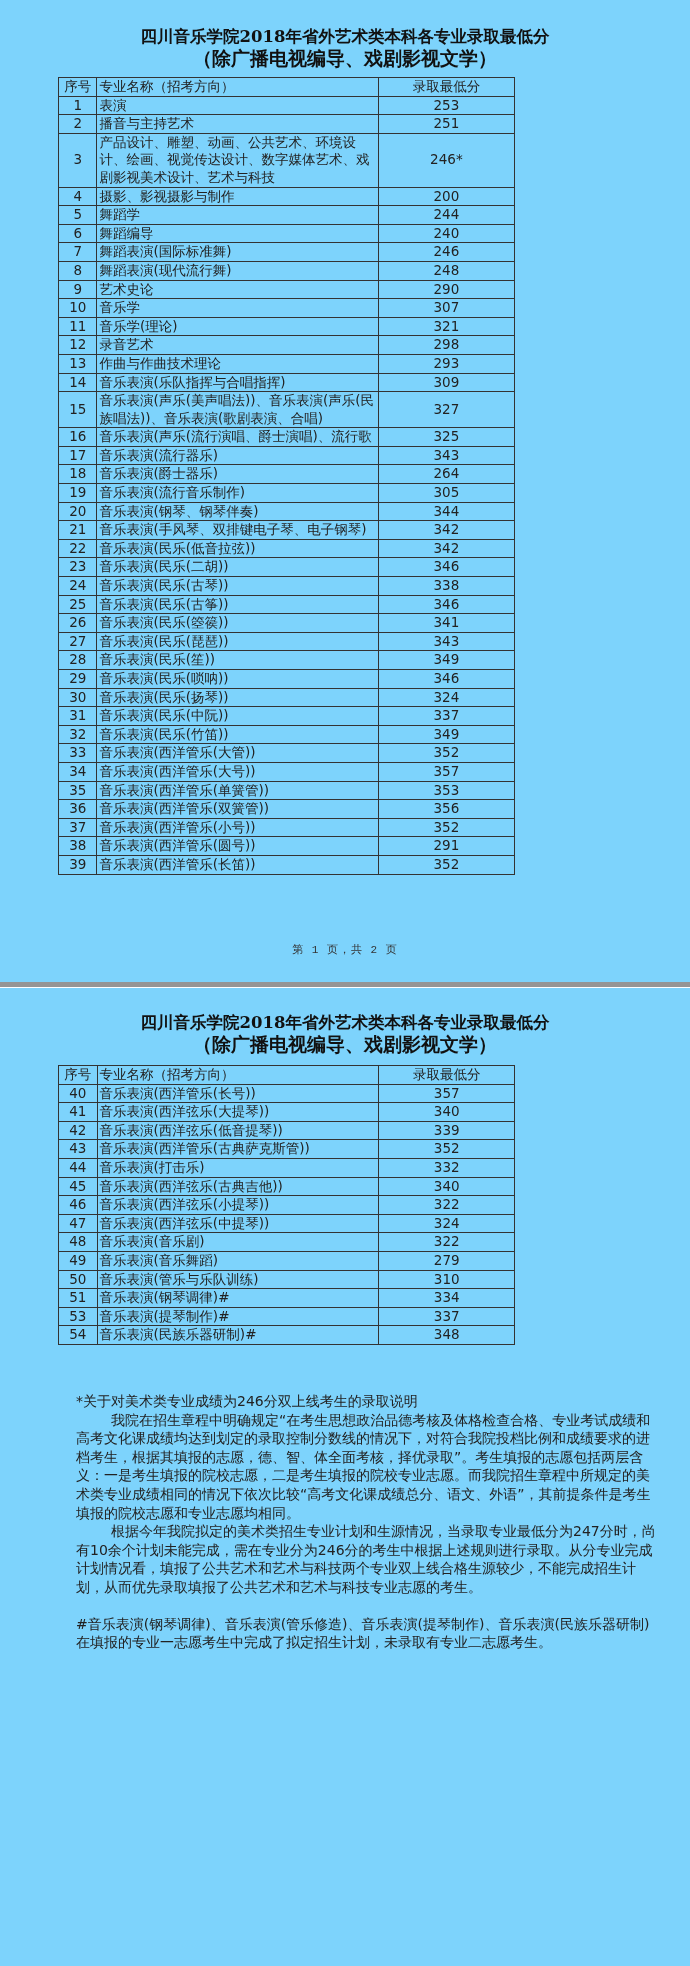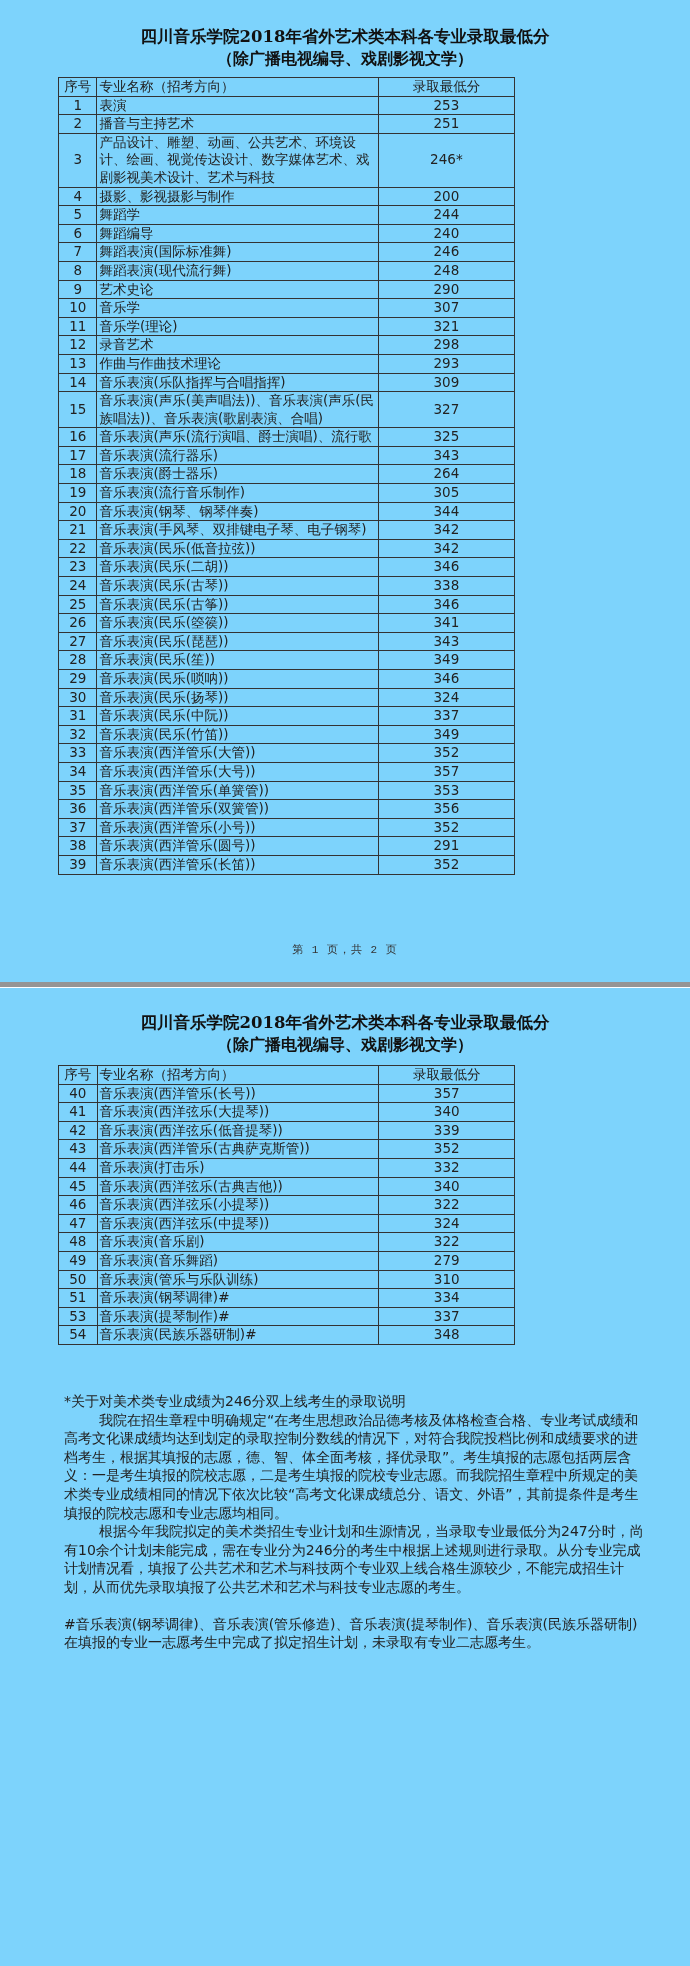--- a/index.html
+++ b/index.html
@@ -6,33 +6,33 @@
   body { width: 690px; height: 1966px; position: relative; overflow: hidden; color: #1a1a1a; }
   .page { position: absolute; left: 0; width: 690px; background: #7dd3fc; }
   .page1 { top: 0; height: 982px; }
   .page2 { top: 988px; height: 978px; }
   .sep { position: absolute; left: 0; top: 982px; width: 690px; height: 5px; background: #959595; }
   .title { position: absolute; left: 0; width: 690px; text-align: center;
            font-family: "DejaVu Serif", "Liberation Serif", serif; font-weight: bold;
            font-size: 16.5px; line-height: 21px; color: #111; }
   .subtitle { position: absolute; left: 0; width: 690px; text-align: center;
            font-family: "DejaVu Serif", "Liberation Serif", serif; font-weight: bold;
-           font-size: 16px; line-height: 21px; color: #111; }
+           font-size: 19px; line-height: 21px; color: #111; }
   table.scores { position: absolute; left: 58px; width: 457px; border-collapse: collapse;
            font-family: "DejaVu Sans", "Liberation Sans", sans-serif; font-size: 13.5px; color: #222; }
   table.scores td, table.scores th { border: 1px solid #333; padding: 0 2px; line-height: 17.6px; font-weight: normal; }
   table.scores col.c-no { width: 44px; }
   table.scores col.c-name { width: 363px; }
   table.scores col.c-score { width: 170px; }
   td.no, th.no { text-align: center; }
   td.score, th.score { text-align: center; }
   td.name, th.name { text-align: left; padding-left: 3px; }
   .footer { position: absolute; left: 0; width: 690px; text-align: center;
             font-family: Liberation Mono, monospace; font-size: 11px; color: #333; letter-spacing: 1px; }
-  .notes { position: absolute; left: 64px; width: 580px; font-family: "DejaVu Sans", "Liberation Sans", sans-serif;
+  .notes { position: absolute; left: 76px; width: 580px; font-family: "DejaVu Sans", "Liberation Sans", sans-serif;
            font-size: 14px; line-height: 18.6px; color: #222; }
   .notes p { margin: 0; }
   .notes .indent { text-indent: 2.5em; }
   .notes .gap { height: 18px; }
 </style>
 </head>
 <body>
 
 <div class="page page1">
   <div class="title" style="top:26px;">四川音乐学院2018年省外艺术类本科各专业录取最低分</div>

